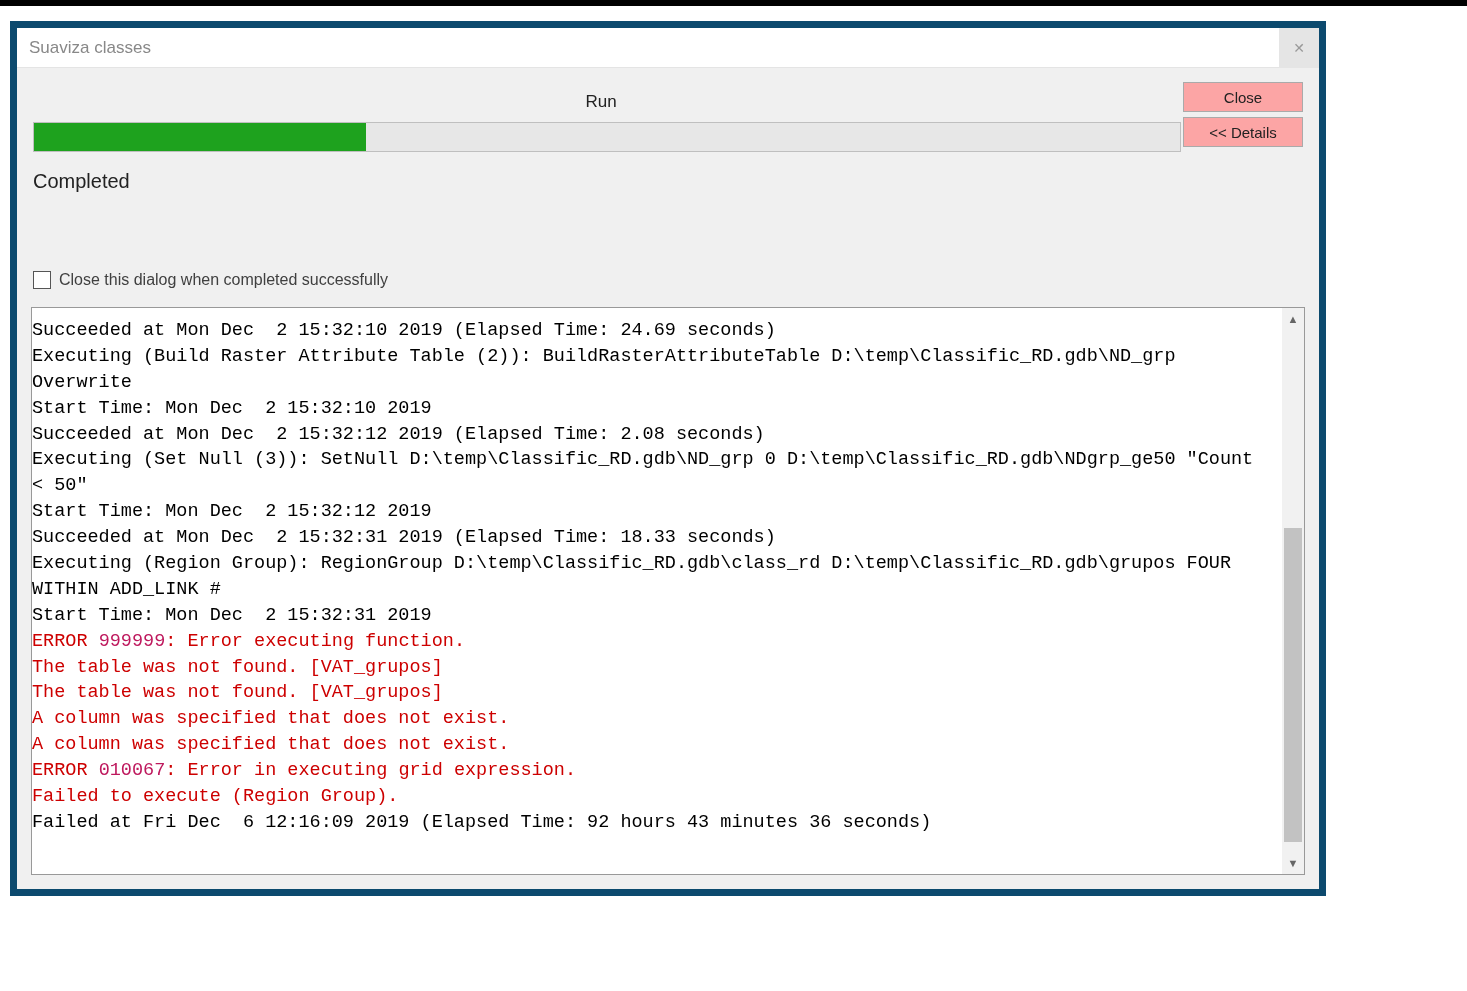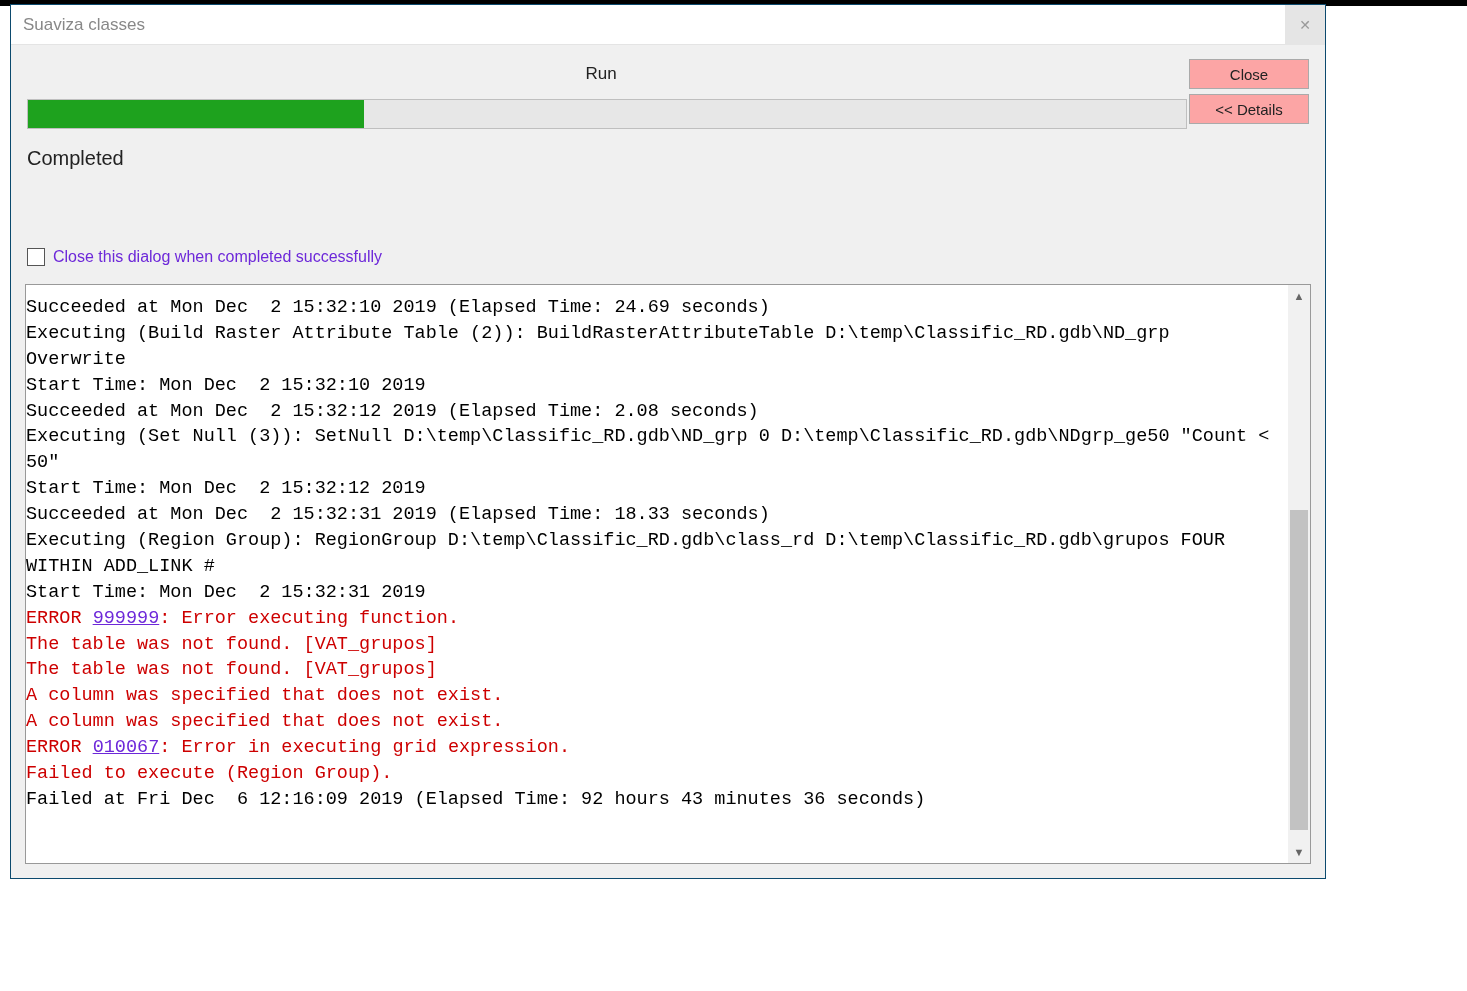--- a/index.html
+++ b/index.html
@@ -9,25 +9,25 @@
       width: 1467px;
       height: 991px;
       position: relative;
     }
     .top-edge {
       height: 6px;
       background: #000;
       position: relative;
     }
     .window {
-      border: 1px solid #0c4a6e;
+      border: 7px solid #0c4a6e;
       background: #f0f0f0;
       position: absolute;
       left: 10px;
-      top: 4px;
+      top: 21px;
       width: 1316px;
       height: 875px;
       display: flex;
       flex-direction: column;
     }
     .titlebar {
       height: 40px;
       background: #fff;
       border-bottom: 1px solid #e4e4e4;
       display: flex;
@@ -50,21 +50,21 @@
       color: #999;
       background: #e5e5e5;
       font-size: 14px;
       cursor: pointer;
     }
     .header-area {
       padding: 14px 16px 10px 16px;
     }
     .run-row {
       display: flex;
-      align-items: center;
+      align-items: flex-end;
       gap: 14px;
     }
     .run-label {
       flex: 1;
       text-align: center;
       font-size: 17px;
       color: #222;
       padding-top: 0px;
     }
     .side-buttons {
@@ -108,21 +108,21 @@
       font-size: 20px;
       color: #222;
       margin-top: 18px;
     }
     .checkbox-row {
       display: flex;
       align-items: center;
       gap: 8px;
       margin-top: 78px;
       font-size: 16px;
-      color: #6d28d9;
+      color: #404040;
     }
     .checkbox {
       width: 18px;
       height: 18px;
       border: 1.5px solid #555;
       background: #fff;
       display: inline-block;
     }
     .log-container {
       flex: 1;
@@ -140,22 +140,21 @@
       font-size: 18.5px;
       line-height: 1.4;
       white-space: pre-wrap;
       overflow: hidden;
       color: #000;
     }
     .log-line { display: block; }
     .log-gray { color: #000000; }
     .log-error { color: #cd0000; }
     .log-link {
-      color: #6d28d9;
-      text-decoration: underline;
+      color: #be185d;
       cursor: pointer;
     }
     .scrollbar {
       width: 22px;
       background: #f1f1f1;
       position: relative;
       display: flex;
       flex-direction: column;
     }
     .scroll-arrow {

